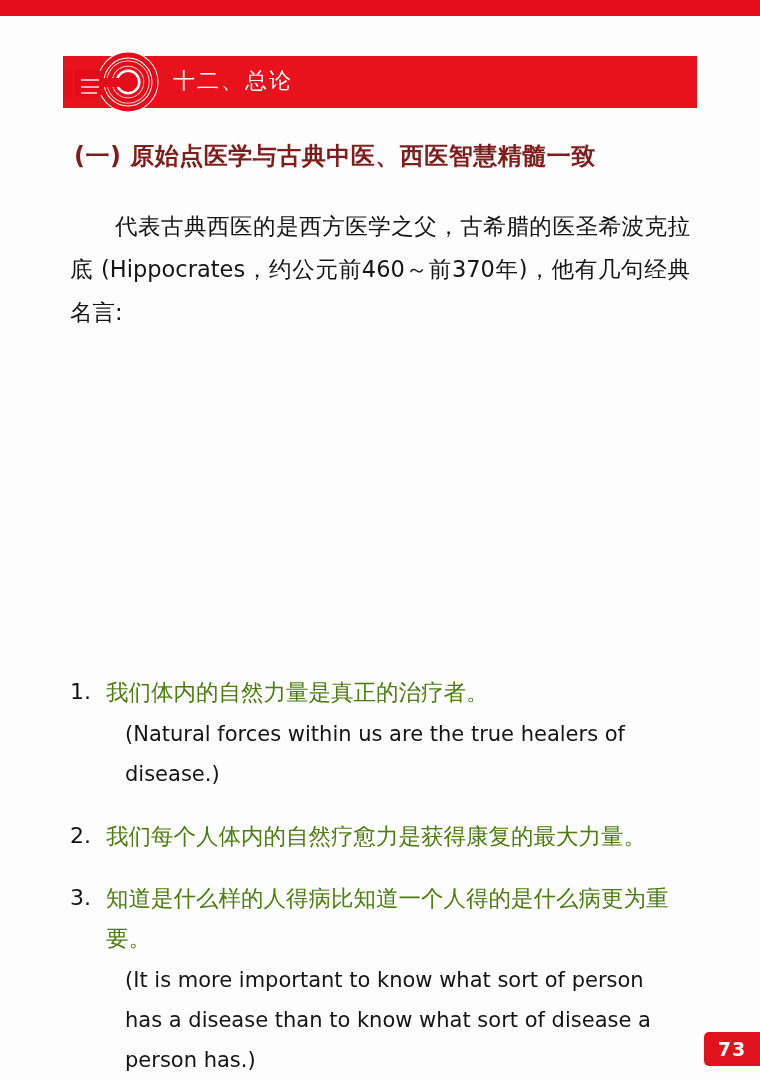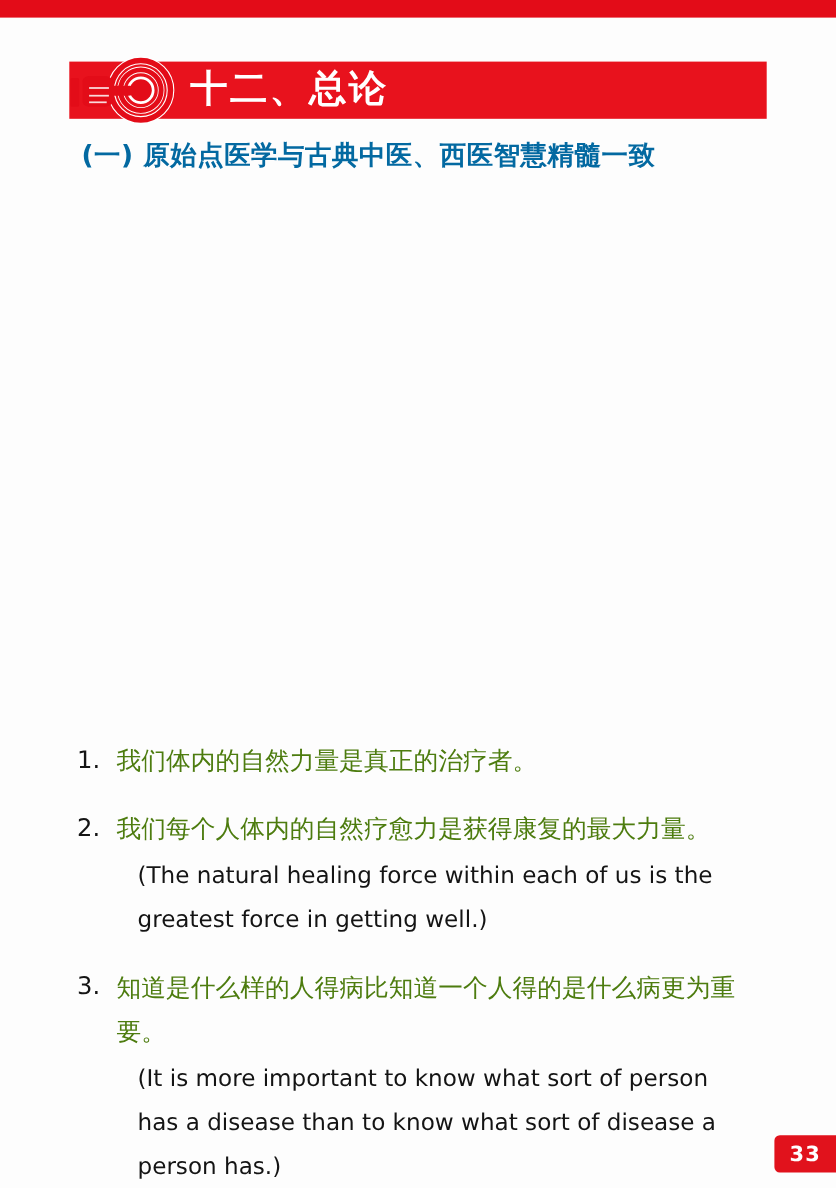--- a/index.html
+++ b/index.html
@@ -35,44 +35,44 @@
     height: 52px;
     background: #e8121d;
   }
 
   .chapter-title {
     position: absolute;
     left: 110px;
     top: 50%;
     transform: translateY(-52%);
     color: #ffffff;
-    font-size: 34px;
-    font-weight: bold;
+    font-size: 22px;
+    font-weight: normal;
     letter-spacing: 2px;
     white-space: nowrap;
   }
 
   
   .header-icon {
     position: absolute;
     top: 46px;
     left: 55px;
     width: 110px;
     height: 72px;
     z-index: 5;
   }
   .header-icon svg { display: block; width: 110px; height: 72px; }
 
   
   .section-heading {
     position: absolute;
-    top: 125px;
+    top: 140px;
     left: 74px;
     width: 620px;
-    color: #0369a1;
+    color: #7f1d1d;
     font-size: 24px;
     font-weight: bold;
     letter-spacing: 0.5px;
     white-space: nowrap;
   }
 
   
   .body-area {
     position: absolute;
     top: 205px;
@@ -179,42 +179,43 @@
 
     <path d="M26 34 L44 34" stroke="#ffffff" stroke-width="1.6" opacity="0.85"></path>
     <path d="M26 41 L44 41" stroke="#ffffff" stroke-width="1.6" opacity="0.85"></path>
     <path d="M26 47 L42 47" stroke="#ffffff" stroke-width="1.6" opacity="0.85"></path>
   </svg>
 </div>
 
 <h2 class="section-heading">(一) 原始点医学与古典中医、西医智慧精髓一致</h2>
 
 <div class="body-area">
+  <p class="para indent">代表古典西医的是西方医学之父，古希腊的医圣希波克拉底 (Hippocrates，约公元前460～前370年)，他有几句经典名言:</p>
 </div>
 
 <ol class="quote-list">
 
   <li class="quote-item">
     <div class="q-row">
       <span class="q-num">1.</span>
       <span class="q-cn">我们体内的自然力量是真正的治疗者。</span>
     </div>
+    <div class="q-en">(Natural forces within us are the true healers of disease.)</div>
   </li>
 
   <li class="quote-item">
     <div class="q-row">
       <span class="q-num">2.</span>
       <span class="q-cn">我们每个人体内的自然疗愈力是获得康复的最大力量。</span>
     </div>
-    <div class="q-en">(The natural healing force within each of us is the greatest force in getting well.)</div>
   </li>
 
   <li class="quote-item">
     <div class="q-row">
       <span class="q-num">3.</span>
       <span class="q-cn">知道是什么样的人得病比知道一个人得的是什么病更为重要。</span>
     </div>
     <div class="q-en">(It is more important to know what sort of person has a disease than to know what sort of disease a person has.)</div>
   </li>
 
 </ol>
 
-<div class="page-badge">33</div>
+<div class="page-badge">73</div>
 
 </body></html>

